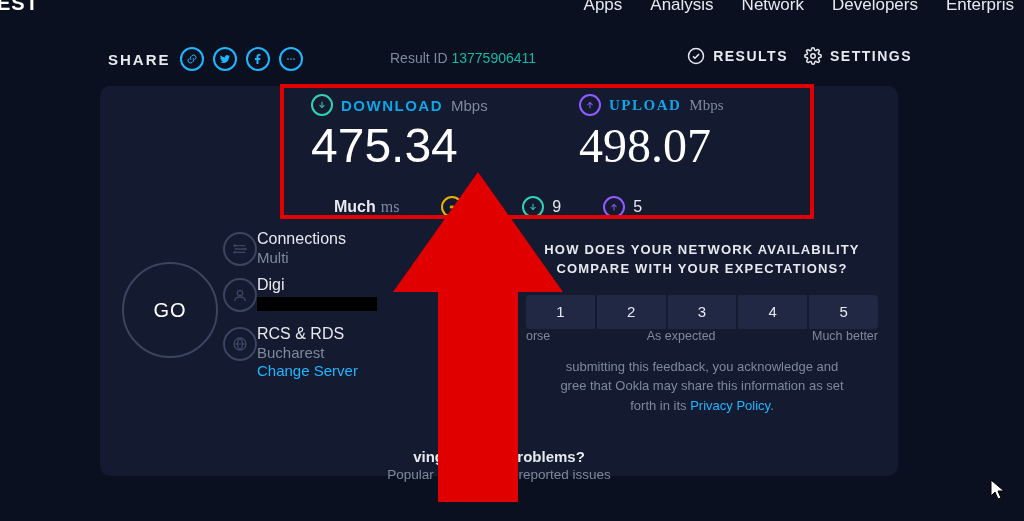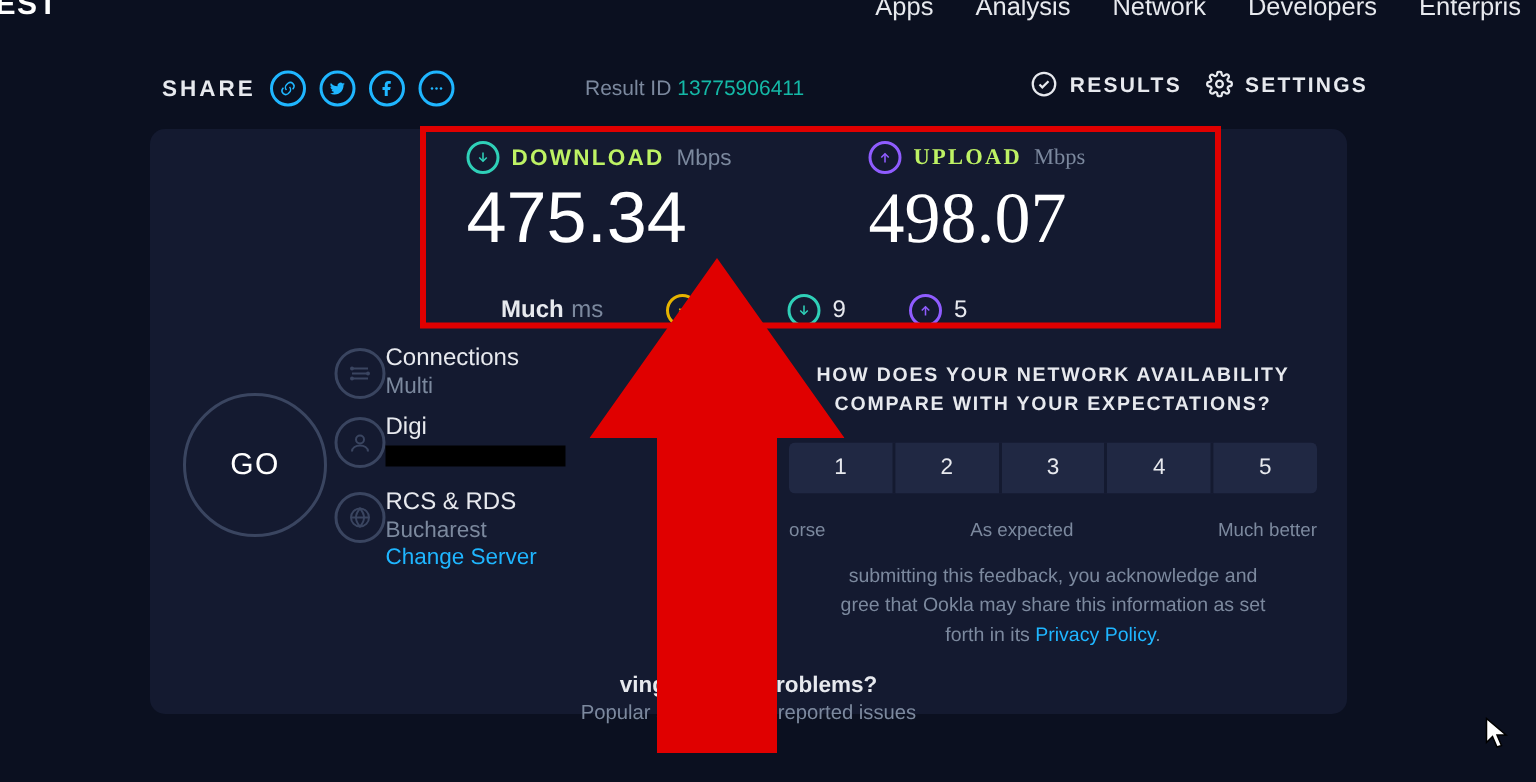--- a/index.html
+++ b/index.html
@@ -37,34 +37,34 @@
     background:#141a30;border-radius:10px;
   }
   
   .redbox{position:absolute;left:180px;top:-2px;width:534px;height:135px;border:4px solid #e00000;box-sizing:border-box;}
 
   
   .metric{position:absolute;top:8px;width:230px;text-align:left;}
   .metric.download{left:211px;}
   .metric.upload{left:479px;font-family:Liberation Serif, serif;}
   .metric .hdr{display:flex;align-items:center;gap:8px;font-size:15px;}
-  .metric .hdr .lbl{font-weight:700;letter-spacing:1.5px;color:#bef264;}
+  .metric .hdr .lbl{font-weight:700;letter-spacing:1.5px;color:#0ea5e9;}
   .metric .hdr .unit{color:#7c899e;}
   .metric .value{font-size:48px;font-weight:300;color:#fff;margin-top:2px;letter-spacing:0px;}
   .diricon{width:18px;height:18px;border:2px solid;border-radius:50%;display:flex;align-items:center;justify-content:center;}
   .diricon svg{width:10px;height:10px;stroke-width:2.5;fill:none;}
   .diricon.dl{border-color:#2fd0b8;}
   .diricon.dl svg{stroke:#2fd0b8;}
   .diricon.ul{border-color:#8f5cff;}
   .diricon.ul svg{stroke:#8f5cff;}
 
   
   .pingrow{position:absolute;left:234px;top:110px;display:flex;align-items:center;gap:42px;font-size:16px;}
   .pinglabel{font-weight:700;}
-  .pingunit{color:#7c899e;margin-left:5px;font-weight:400;}
+  .pingunit{color:#7c899e;margin-left:5px;font-weight:400;font-family:Liberation Serif, serif;}
   .pingitem{display:flex;align-items:center;gap:8px;}
   .pingitem .ci{width:18px;height:18px;border:2px solid;border-radius:50%;display:flex;align-items:center;justify-content:center;}
   .pingitem .ci svg{width:10px;height:10px;stroke-width:2.5;fill:none;}
   .ci.latency{border-color:#e6b400;} .ci.latency svg{stroke:#e6b400;}
   .ci.dl{border-color:#2fd0b8;} .ci.dl svg{stroke:#2fd0b8;}
   .ci.ul{border-color:#8f5cff;} .ci.ul svg{stroke:#8f5cff;}
 
   
   .gobtn{position:absolute;left:22px;top:176px;width:92px;height:92px;border:2px solid #3a4560;border-radius:50%;display:flex;align-items:center;justify-content:center;font-size:20px;font-weight:400;letter-spacing:1px;color:#fff;text-align:right;}
 
@@ -77,21 +77,21 @@
   .inforow .txt .sub{font-size:15px;color:#7c899e;margin-top:1px;}
   .inforow .txt .lnk{font-size:15px;color:#1fb6ff;margin-top:1px;}
   .redact{display:inline-block;width:120px;height:14px;background:#000;margin-top:3px;}
 
   
   .survey{position:absolute;right:20px;top:155px;width:352px;text-align:center;}
   .survey .q{font-size:13px;font-weight:700;letter-spacing:1.2px;line-height:1.45;color:#e7e9ee;}
   .survey .scale{display:flex;margin-top:16px;border-radius:4px;overflow:hidden;}
   .survey .scale .cell{flex:1;background:#202843;height:34px;display:flex;align-items:center;justify-content:center;font-size:15px;color:#e7e9ee;border-right:2px solid #141a30;}
   .survey .scale .cell:last-child{border-right:none;}
-  .survey .anchors{display:flex;justify-content:space-between;font-size:12.5px;color:#7c899e;margin-top:17px;}
+  .survey .anchors{display:flex;justify-content:space-between;font-size:12.5px;color:#7c899e;margin-top:0;}
   .survey .legal{font-size:13px;color:#7c899e;line-height:1.5;margin-top:14px;}
   .survey .legal a{color:#1fb6ff;text-decoration:none;}
 
   
   .teaser{position:absolute;left:50%;bottom:-6px;transform:translateX(-50%);width:400px;text-align:center;}
   .teaser .t1{font-weight:700;font-size:15px;margin-bottom:2px;}
   .teaser .t2{font-size:13.5px;color:#7c899e;}
 
   
   .arrow{position:absolute;left:393px;top:172px;}

